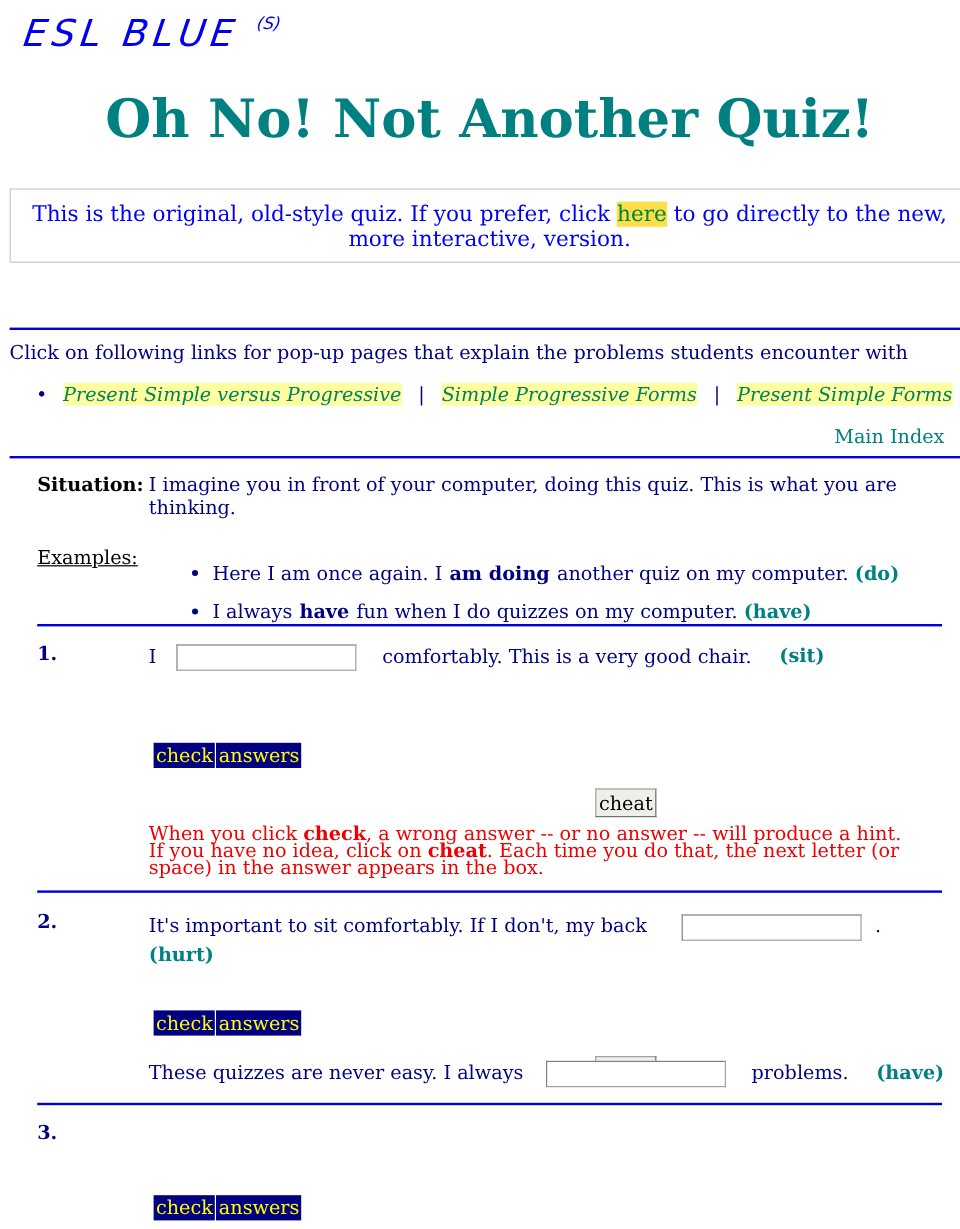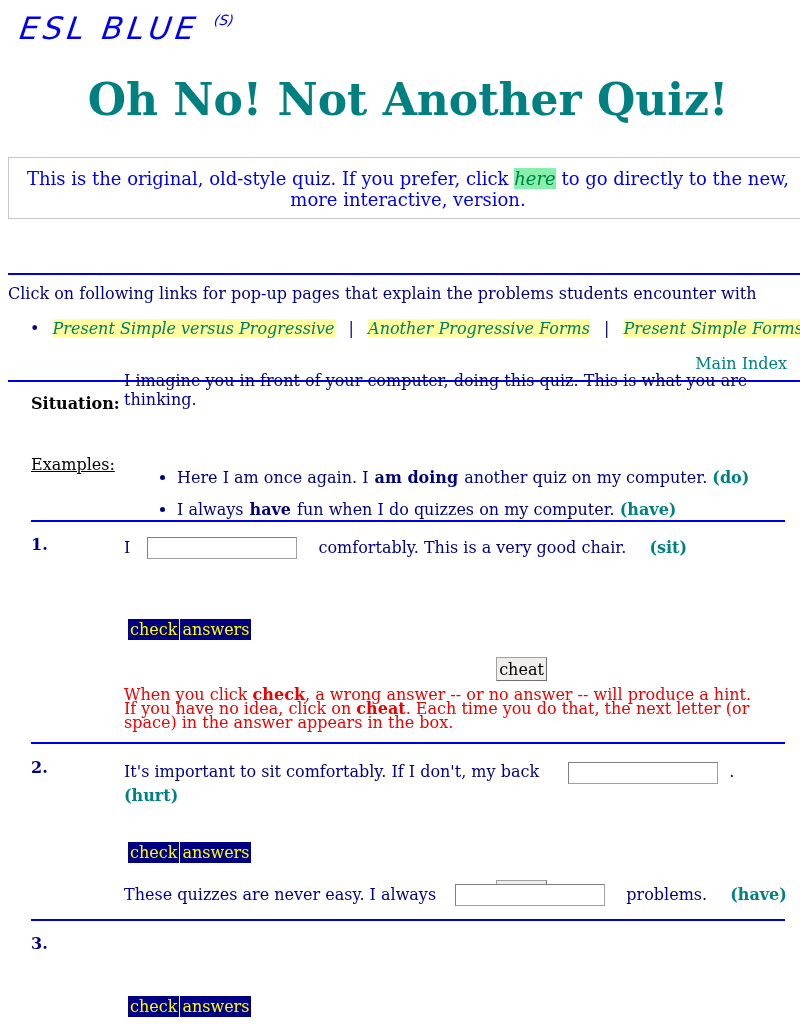--- a/index.html
+++ b/index.html
@@ -6,31 +6,31 @@
   body { width: 800px; height: 1024px; overflow: hidden; position: relative;
          font-family: "DejaVu Serif", serif; color: #000080; }
   .logo { position: absolute; left: 20px; top: 10px; font-family: "DejaVu Sans", sans-serif;
           font-style: italic; color: #0000ee; font-size: 31px; letter-spacing: 4px; transform: skewX(-8deg); }
   .logo sup { font-size: 14px; letter-spacing: 0; vertical-align: 14px; }
   .title { position: absolute; left: 0; width: 816px; top: 74px; text-align: center;
            font-size: 44px; font-weight: bold; color: #008080; margin: 0; }
   .notice { position: absolute; left: 8px; top: 157px; width: 800px; height: 62px;
             border: 1px solid #c8c8c8; box-sizing: border-box; text-align: center;
             font-size: 18px; color: #0000ee; line-height: 21px; padding-top: 10px; }
-  .notice .here { background: #86efac; color: #008040; cursor: pointer; font-style: italic; }
+  .notice .here { background: #fde047; color: #008040; cursor: pointer; }
   .hr { position: absolute; height: 2px; background: #0000dd; }
   .intro { position: absolute; left: 8px; top: 284px; font-size: 16px; color: #000080; }
   .links { position: absolute; left: 30px; top: 319px; font-size: 16px; color: #000080; white-space: nowrap; }
   .links .bullet { display: inline-block; margin-right: 8px; }
   .links a { background: #ffffa0; color: #008060; text-decoration: none; cursor: pointer; font-style: italic; }
   .links .sep { margin: 0 9px; }
   .main-index { position: absolute; right: 13px; top: 354px; font-size: 16px; color: #008080; cursor: pointer; }
   .label { position: absolute; left: 31px; font-size: 16px; color: #000000; }
   .situation-label { top: 394px; font-weight: bold; }
-  .situation-text { position: absolute; left: 124px; top: 371px; width: 650px; font-size: 16px; line-height: 19px; }
+  .situation-text { position: absolute; left: 124px; top: 394px; width: 650px; font-size: 16px; line-height: 19px; }
   .examples-label { top: 455px; text-decoration: underline; }
   .examples { position: absolute; left: 146px; top: 455px; margin: 0; padding: 0 0 0 18px; font-size: 16px; line-height: 19px; }
   .examples li { margin: 13px; }
   .ans { font-weight: bold; margin: 0 6px; }
   .verb { font-weight: bold; color: #008080; }
   .qnum { position: absolute; left: 31px; font-size: 16px; font-weight: bold; color: #000080; }
   .qtext { position: absolute; left: 124px; font-size: 16px; color: #000080; white-space: nowrap; }
   .qinput { display: inline-block; width: 144px; height: 18px; border: 1px solid #a0a0a0; border-top-color: #808080; border-left-color: #808080;
             box-sizing: content-box; vertical-align: middle; background: #fff; }
   .btn-group { position: absolute; left: 128px; }
@@ -52,21 +52,21 @@
 </div>
 
 <div class="hr" style="left:8px;width:792px;top:273px;"></div>
 
 <div class="intro">Click on following links for pop-up pages that explain the problems students encounter with</div>
 
 <div class="links">
   <span class="bullet">•</span>
   <a>Present Simple versus Progressive</a>
   <span class="sep">|</span>
-  <a>Another Progressive Forms</a>
+  <a>Simple Progressive Forms</a>
   <span class="sep">|</span>
   <a>Present Simple Forms</a>
 </div>
 
 <div class="main-index">Main Index</div>
 
 <div class="hr" style="left:8px;width:792px;top:380px;"></div>
 
 <div class="label situation-label">Situation:</div>
 <div class="situation-text">I imagine you in front of your computer, doing this quiz. This is what you are thinking.</div>

